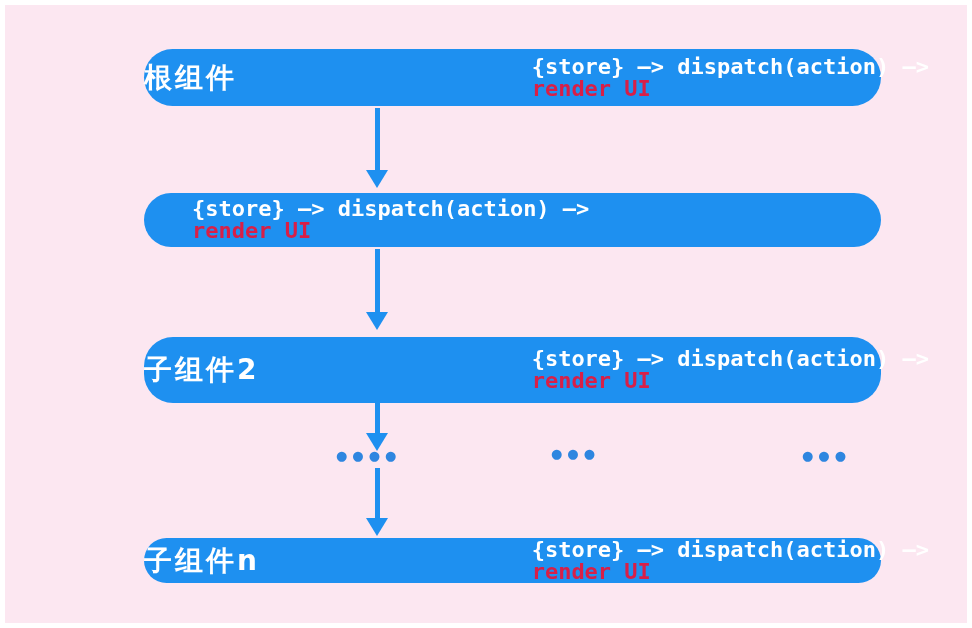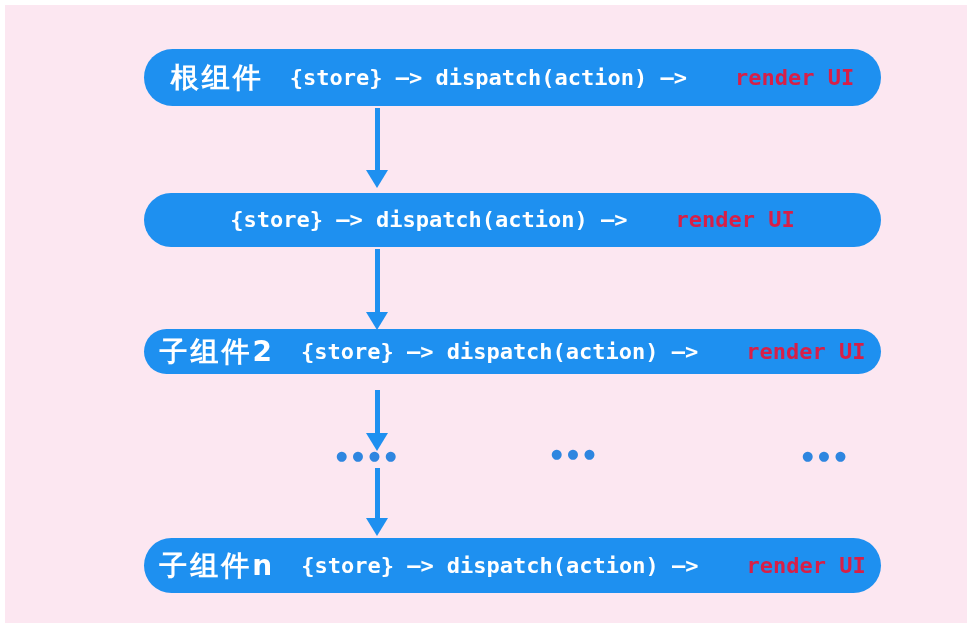--- a/index.html
+++ b/index.html
@@ -14,32 +14,32 @@
     font-family: "DejaVu Sans", sans-serif;
   }
   .pill {
     position: absolute;
     left: 139px;
     width: 737px;
     background: var(--pill, #1e90f0);
     border-radius: 29px;
     display: flex;
     align-items: center;
-    justify-content: center;
+    justify-content: space-between;
     gap: 26px;
     white-space: nowrap;
   }
   .pill-label {
     color: var(--text, #ffffff);
     font-size: 28px;
     font-weight: bold;
     letter-spacing: 3px;
     line-height: 1;
   }
-  .code-wrap { display: inline-flex; align-items: baseline; line-height: 1; }
+  .code-wrap { display: inline-flex; align-items: baseline; line-height: 1; flex-direction: column; }
   .code {
     color: var(--text, #ffffff);
     font-family: "DejaVu Sans Mono", monospace;
     font-size: 22px;
     font-weight: bold;
     letter-spacing: 0px;
   }
   .code.red { color: var(--accent, #d81f47); margin-left: 48px; }
   .arrow { position: absolute; left: 361px; width: 22px; }
   .arrow-line { width: 5px; margin: 0 auto; background: var(--pill, #1e90f0); }
@@ -53,22 +53,22 @@
     position: absolute;
     color: var(--dots, #2e86e0);
     font-size: 13px;
     letter-spacing: 5px;
     line-height: 1;
     font-family: "DejaVu Sans", sans-serif;
   }
   
   #pill-1 { top: 44px;  height: 57px; }
   #pill-2 { top: 188px; height: 54px; }
-  #pill-3 { top: 324px; height: 45px; }
-  #pill-4 { top: 533px; height: 55px; }
+  #pill-3 { top: 332px; height: 66px; }
+  #pill-4 { top: 533px; height: 45px; }
   #arrow-1 { top: 103px; }
   #arrow-2 { top: 244px; }
   #arrow-3 { top: 385px; }
   #arrow-4 { top: 463px; }
   #arrow-1 .arrow-line { height: 62px; }
   #arrow-2 .arrow-line { height: 63px; }
   #arrow-3 .arrow-line { height: 43px; }
   #arrow-4 .arrow-line { height: 50px; }
   #dots-1 { left: 331px; top: 444px; }
   #dots-2 { left: 546px; top: 442px; }

